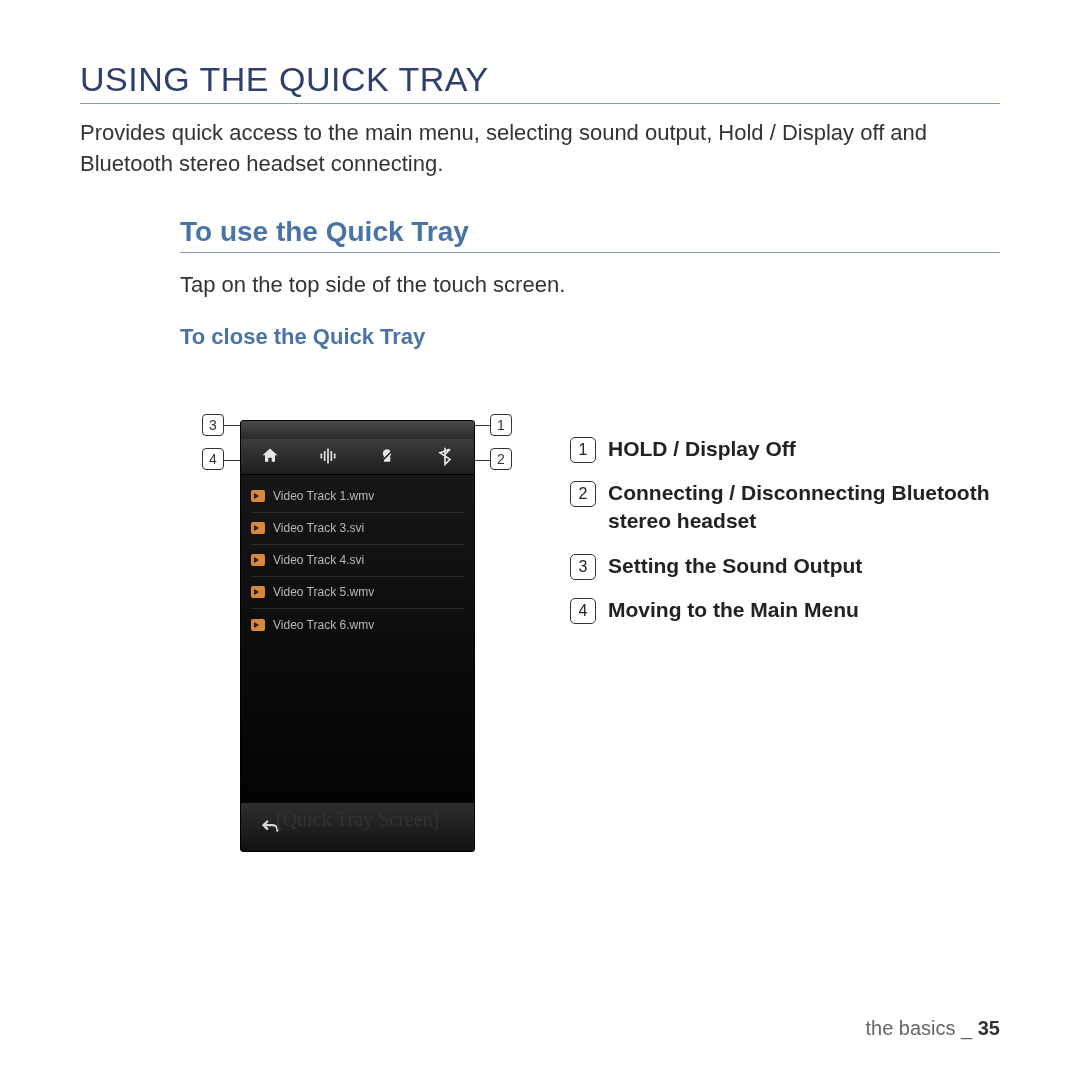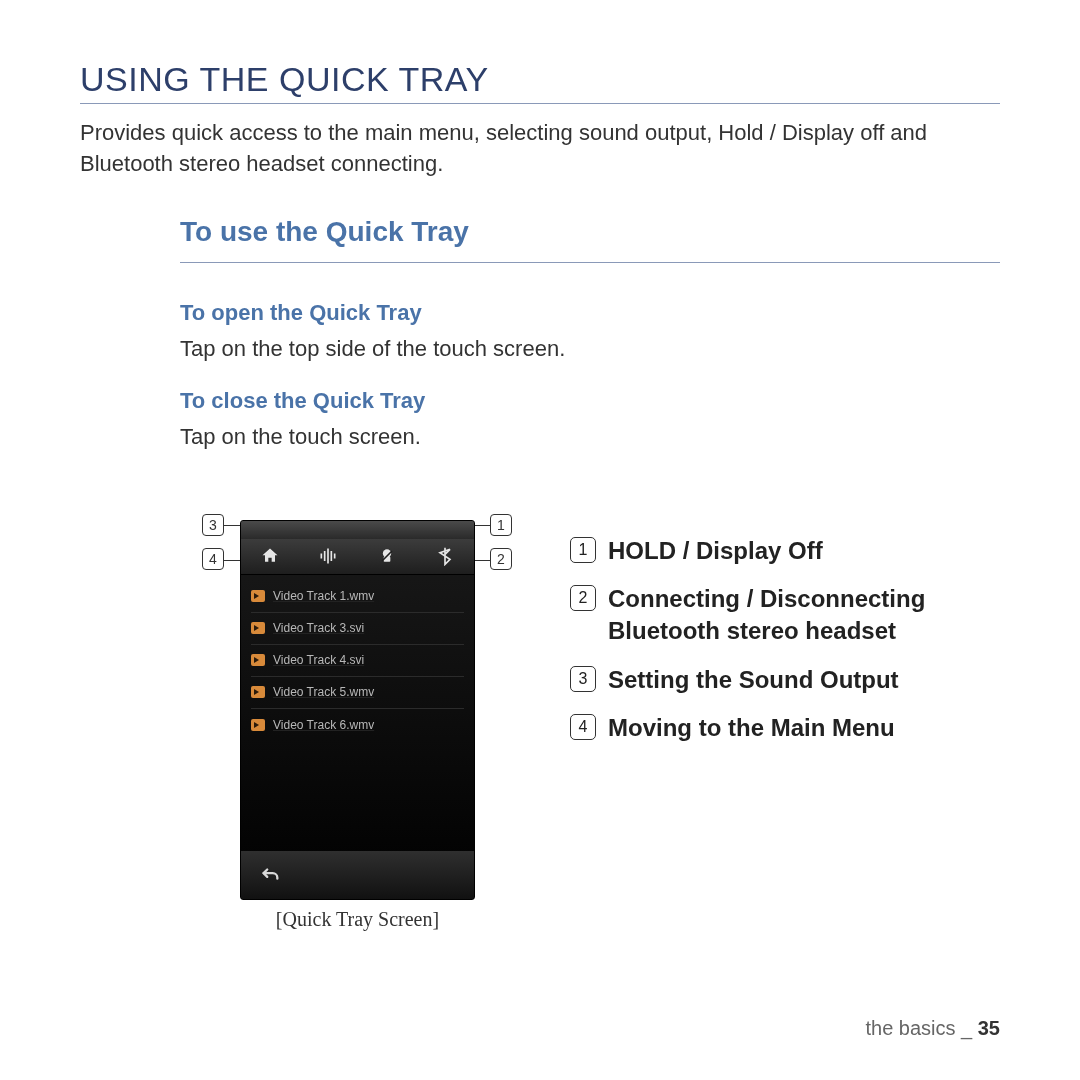--- a/index.html
+++ b/index.html
@@ -24,23 +24,23 @@
     font-size: 22px;
     color: #333;
     line-height: 1.4;
     margin-bottom: 36px;
   }
   .section-title {
     font-size: 28px;
     font-weight: 700;
     color: #4a73a8;
     border-bottom: 1.5px solid #8a99b8;
-    padding-bottom: 14px;
+    padding-bottom: 4px;
     margin-left: 100px;
-    margin-bottom: 37px;
+    margin-bottom: 19px;
   }
   .sub-block {
     margin-left: 100px;
     margin-bottom: 26px;
   }
   .sub-title {
     font-size: 22px;
     font-weight: 700;
     color: #4a73a8;
     margin-bottom: 10px;
@@ -58,26 +58,25 @@
     width: 820px;
     height: 450px;
   }
 
   
   .phone {
     position: absolute;
     left: 60px;
     top: 0;
     width: 235px;
-    height: 380px;
+    height: 432px;
     background: linear-gradient(#1a1a1a, #000);
     border: 1px solid #000;
     border-radius: 3px;
     overflow: hidden;
-    text-decoration: underline;
   }
   .phone-top-strip {
     height: 18px;
     background: linear-gradient(#4a4a4a, #2a2a2a);
   }
   .tray-bar {
     height: 36px;
     background: linear-gradient(#3c3c3c, #1e1e1e);
     display: flex;
     align-items: center;
@@ -186,21 +185,21 @@
     width: 26px; height: 26px;
     border: 1.5px solid #333;
     border-radius: 5px;
     display: flex;
     align-items: center;
     justify-content: center;
     font-size: 16px;
     margin-top: 2px;
   }
   .legend-text {
-    font-size: 24px;
+    font-size: 21px;
     font-weight: 700;
     color: #222;
     line-height: 1.35;
   }
 
   
   .page-footer {
     position: absolute;
     bottom: 40px;
     right: 80px;
@@ -215,27 +214,25 @@
 </style>
 </head>
 <body>
 
 <div class="main-title">USING THE QUICK TRAY</div>
 <div class="intro-text">Provides quick access to the main menu, selecting sound output, Hold / Display off and Bluetooth stereo headset connecting.</div>
 
 <div class="section-title">To use the Quick Tray</div>
 
 <div class="sub-block">
-  <div class="sub-title">To open the Quick Tray</div>
   <div class="sub-text">Tap on the top side of the touch screen.</div>
 </div>
 
 <div class="sub-block">
   <div class="sub-title">To close the Quick Tray</div>
-  <div class="sub-text">Tap on the touch screen.</div>
 </div>
 
 <div class="figure-area">
 
   <div class="callout" style="left:22px; top:-6px;">3</div>
   <div class="callout" style="left:22px; top:28px;">4</div>
 
   <div class="callout" style="left:310px; top:-6px;">1</div>
   <div class="callout" style="left:310px; top:28px;">2</div>
 

